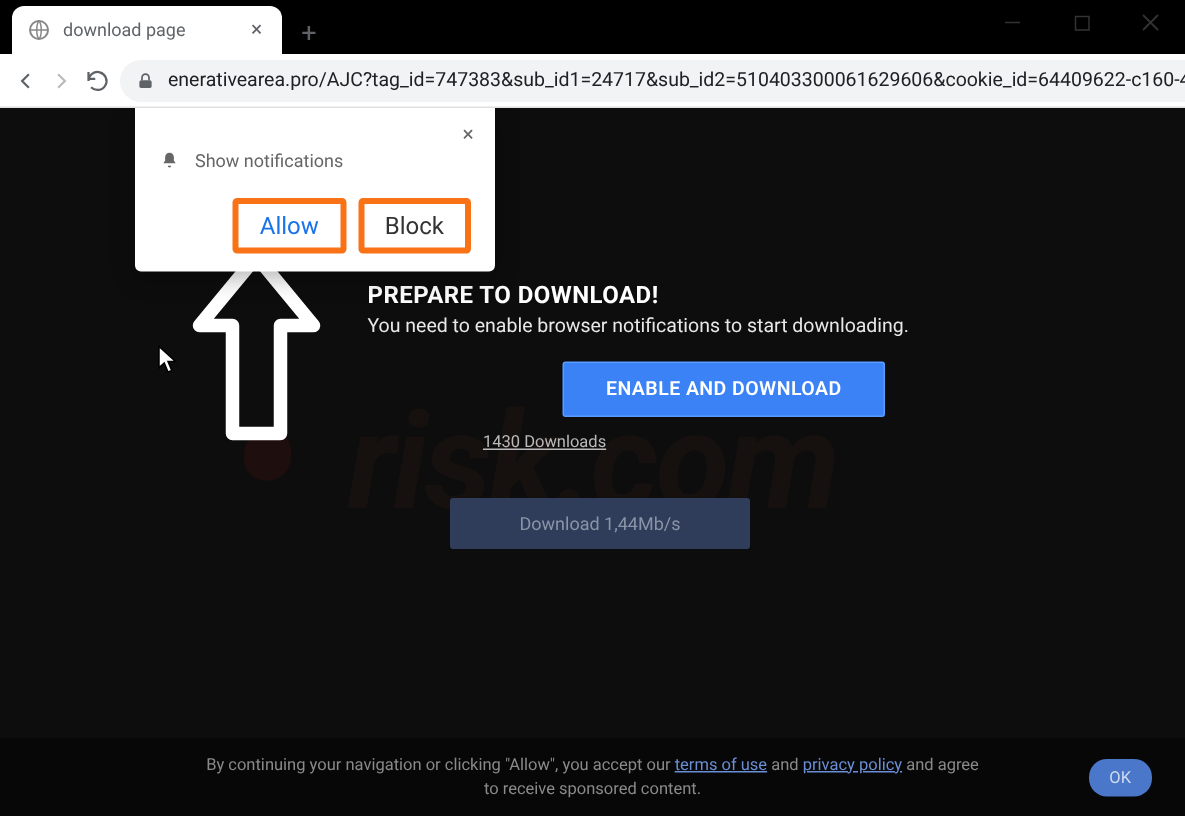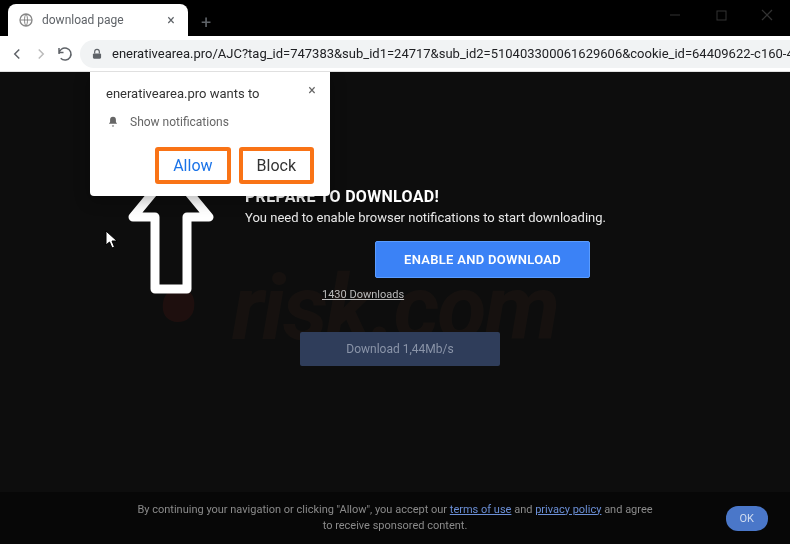--- a/index.html
+++ b/index.html
@@ -122,21 +122,20 @@
 
   </div>
 
 </div>
 
 <div class="content">
   <div class="watermark"><span class="dot">•</span><span>risk.com</span></div>
   <div class="overlay-dark"></div>
 
   <div class="notif-popup">
-    <div class="notif-title">enerativearea.pro wants to</div>
     <div class="notif-close">×</div>
     <div class="notif-row">
       <span class="bell"><svg width="14" height="14" viewBox="0 0 24 24">
             <path d="M12 3a5 5 0 0 0-5 5v4l-2 3h14l-2-3V8a5 5 0 0 0-5-5zM10 18a2 2 0 0 0 4 0" fill="#666"></path>
           </svg></span>
       <span>Show notifications</span>
     </div>
     <div class="notif-actions">
       <button class="notif-btn primary">Allow</button>
       <button class="notif-btn">Block</button>

